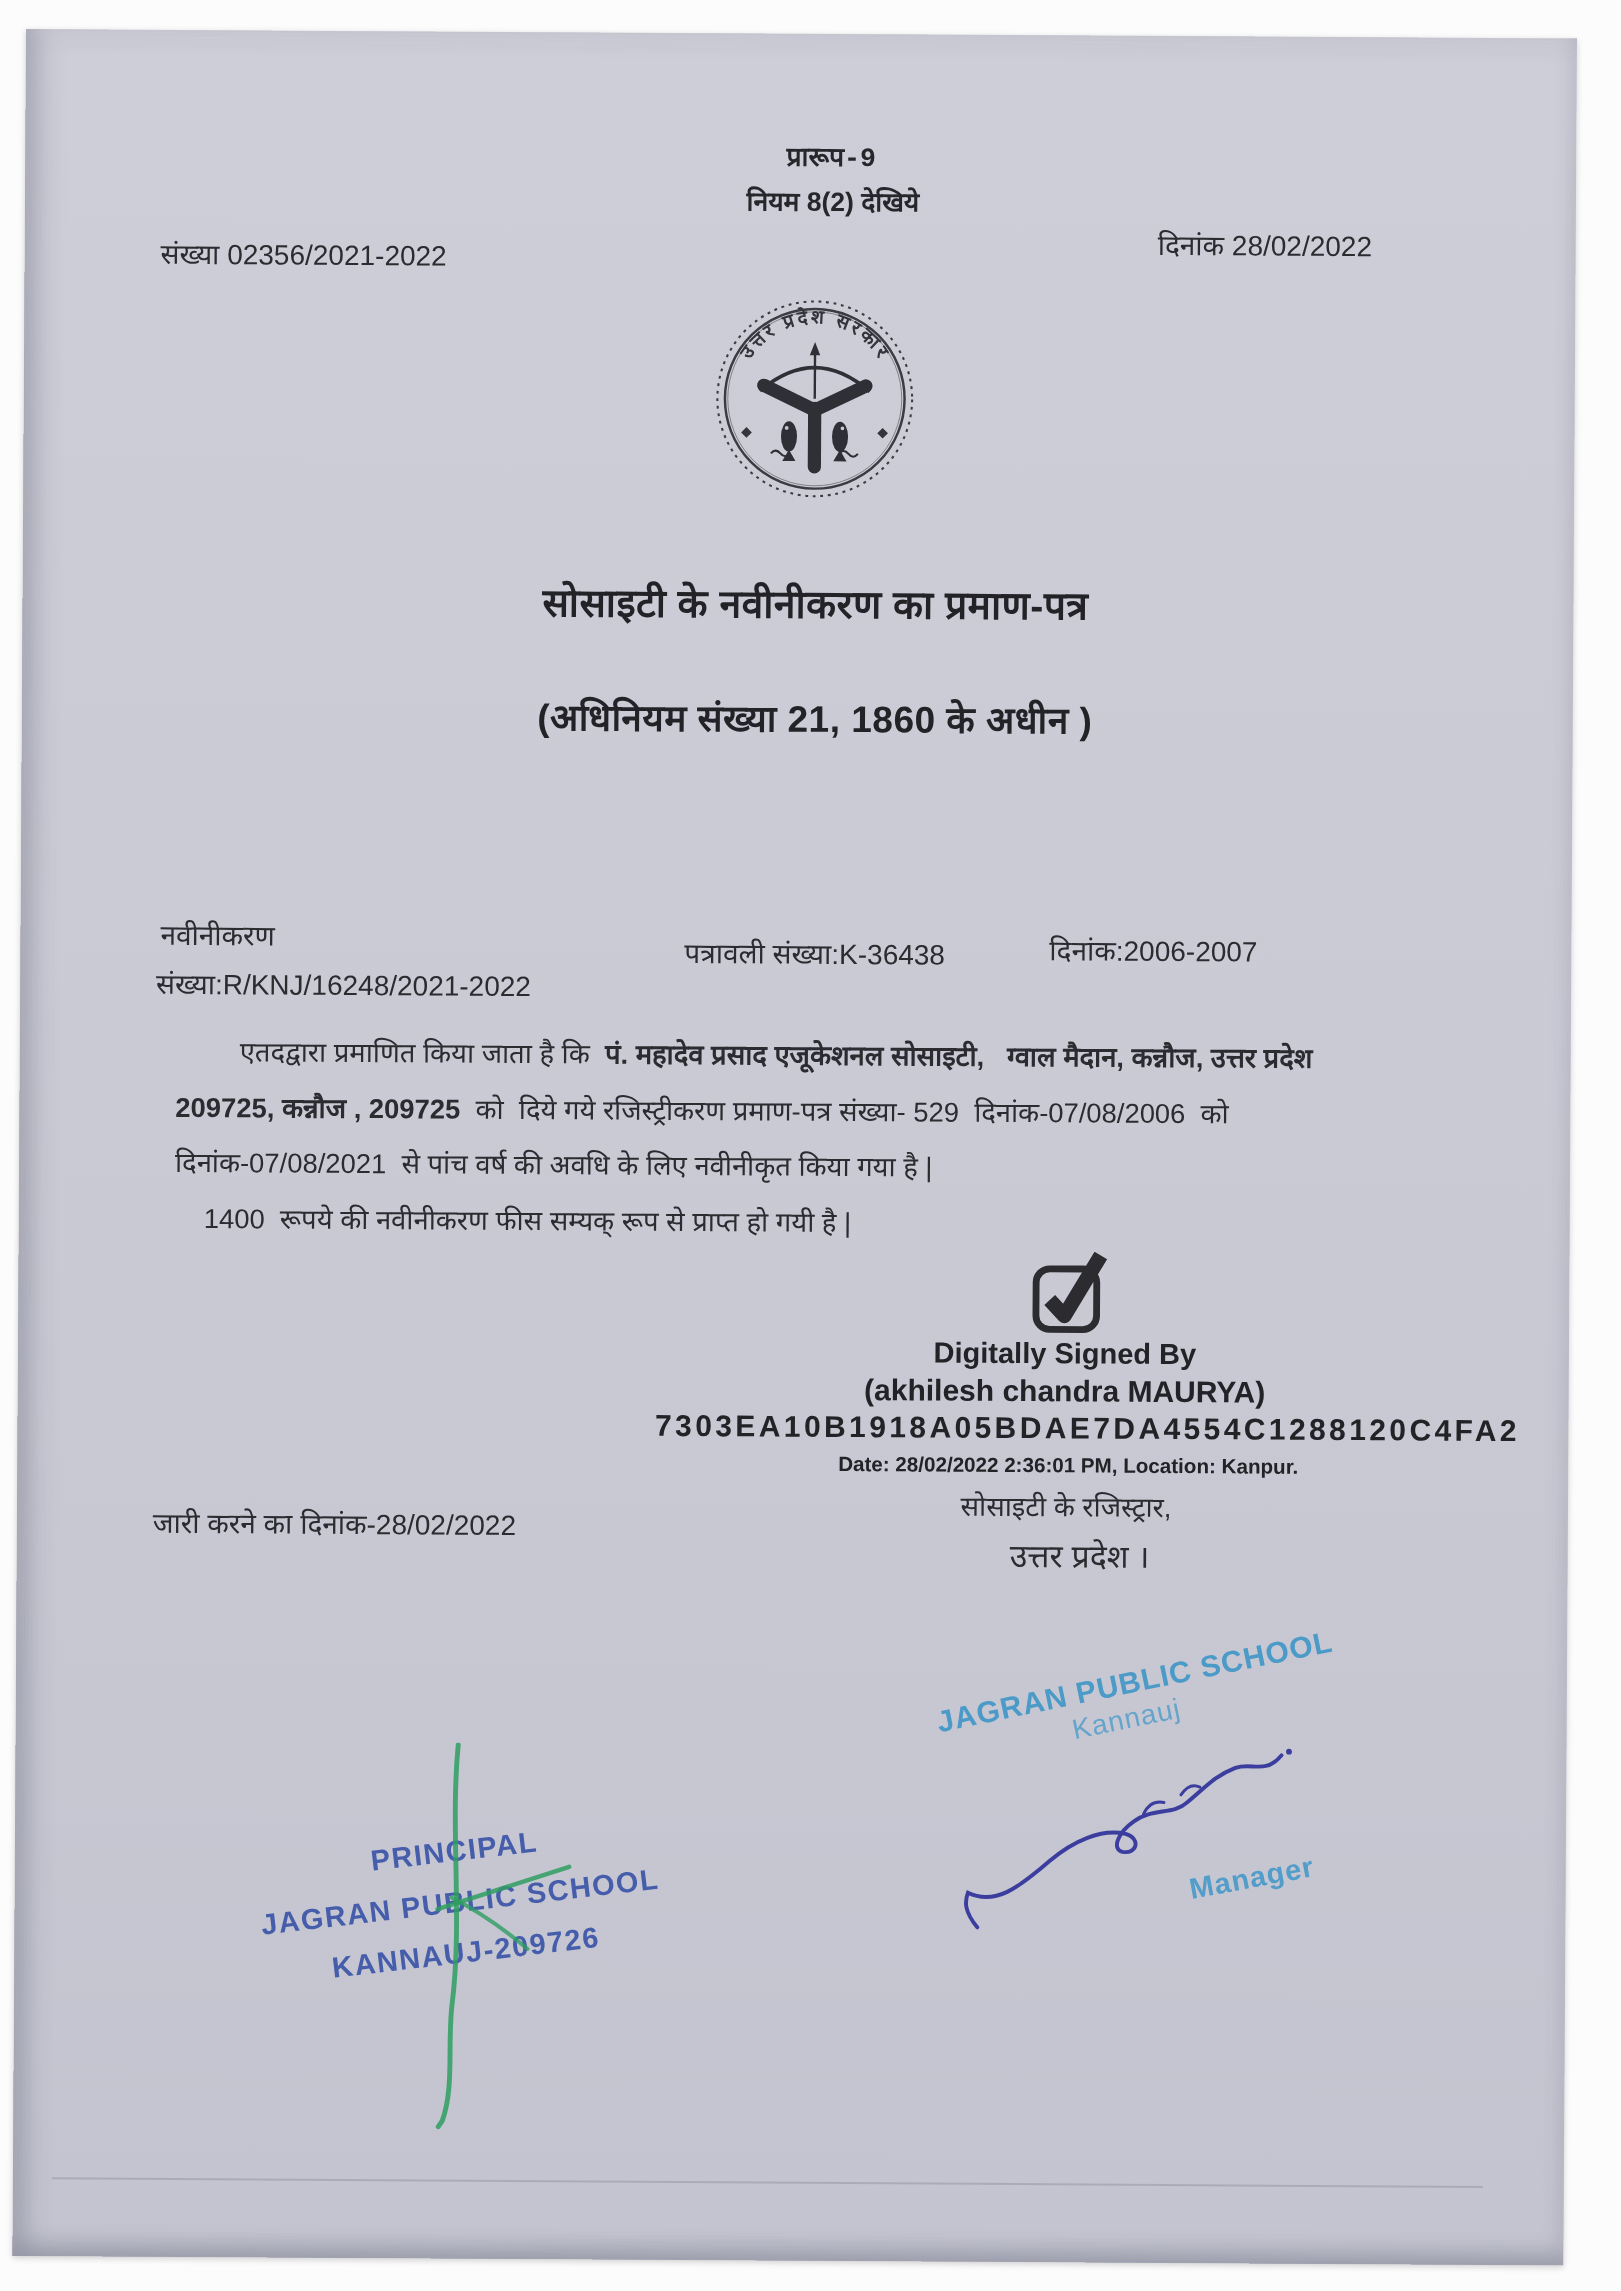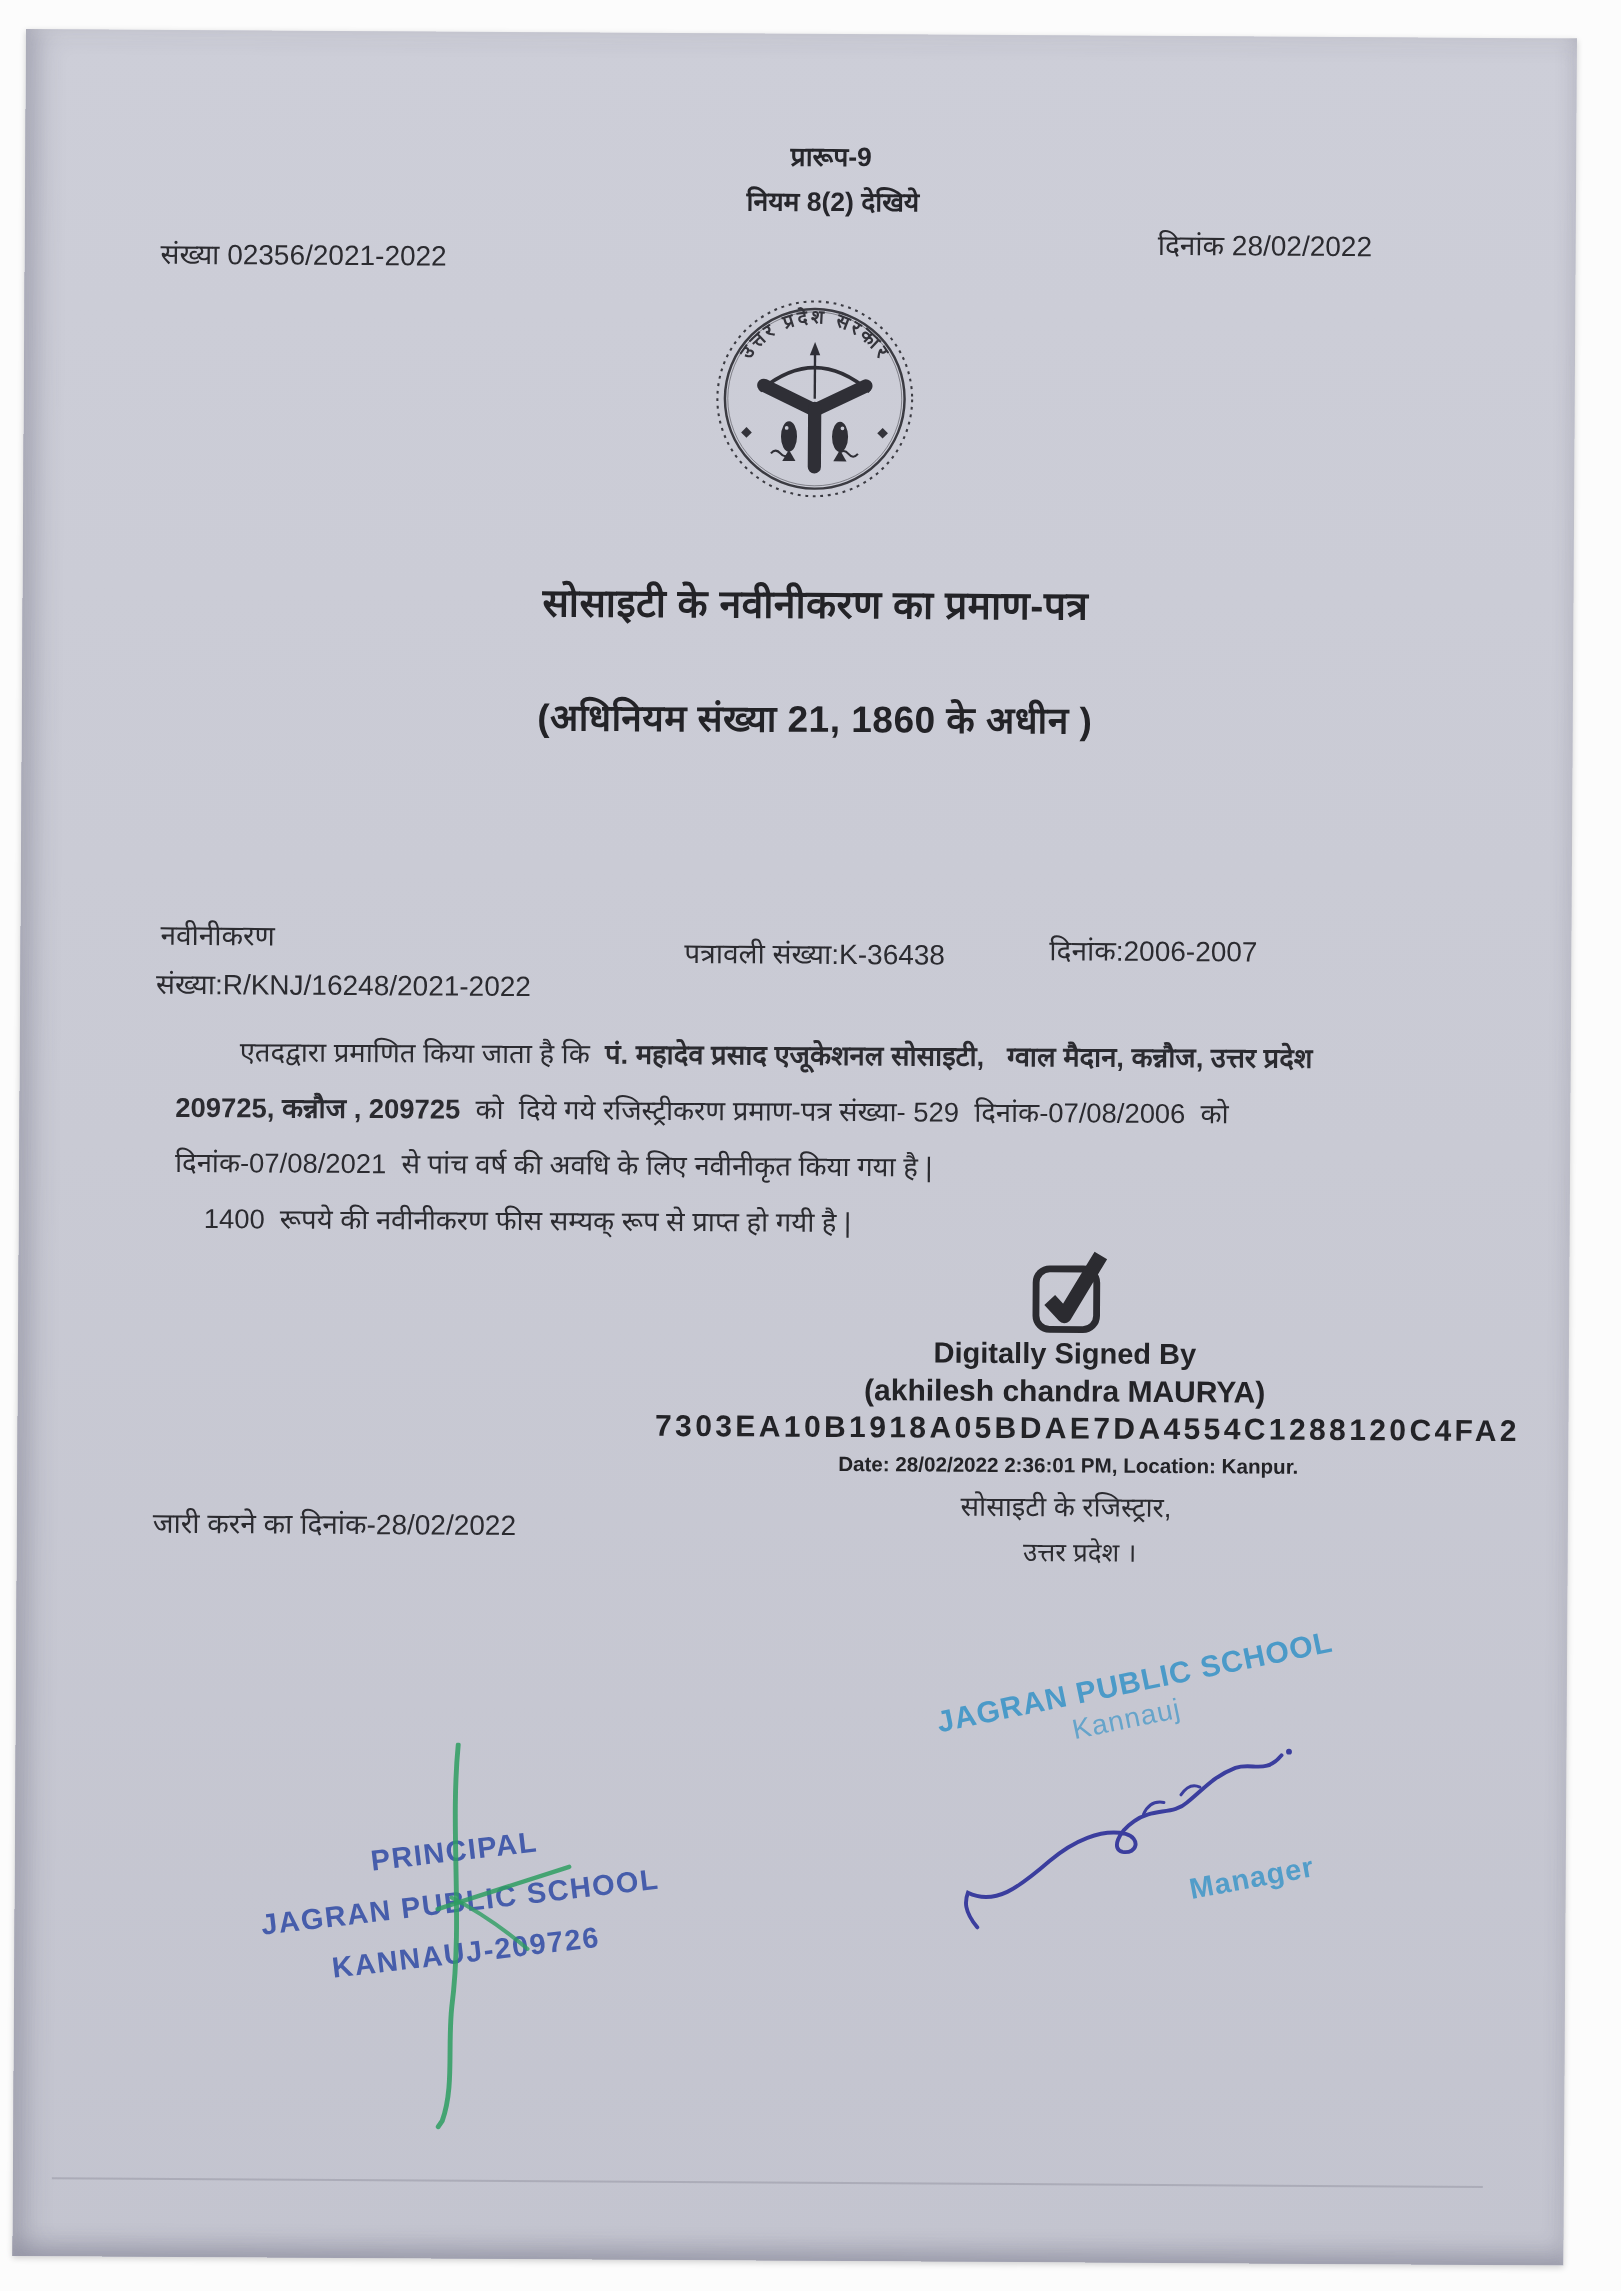--- a/index.html
+++ b/index.html
@@ -29,21 +29,21 @@
   .stamp-blue{color:#3e96c8;font-weight:700;letter-spacing:1px;white-space:pre;text-align:center;}
   .stamp-indigo{color:#3c55a8;font-weight:700;letter-spacing:1.5px;white-space:pre;text-align:center;
     line-height:51px;opacity:.92;}
   .scanline{position:absolute;background:#8f8f9c;opacity:.45;}
 </style>
 </head>
 <body>
 
 <div class="paper">
 
-  <div class="abs ctr hdr" style="left:806px;top:104px;">प्रारूप-9</div>
+  <div class="abs ctr hdr" style="left:806px;top:104px;font-family:Liberation Mono, monospace;">प्रारूप-9</div>
   <div class="abs ctr hdr" style="left:808px;top:149px;">नियम 8(2) देखिये</div>
   <div class="abs meta" style="left:136px;top:204px;">संख्या 02356/2021-2022</div>
   <div class="abs meta" style="left:1133px;top:189px;">दिनांक 28/02/2022</div>
 
   <div class="abs" style="left:687px;top:260px;">
     <svg width="208" height="210" viewBox="0 0 220 220">
       <g fill="none" stroke="#3b3b42">
         <circle cx="110" cy="110" r="103" stroke-width="2.2" stroke-dasharray="3 5"></circle>
         <circle cx="110" cy="110" r="95" stroke-width="2.6"></circle>
         <circle cx="110" cy="110" r="92" stroke-width="1" opacity=".55"></circle>
@@ -96,21 +96,21 @@
       <path d="M 24 58 L 39 74 L 76 12" fill="none" stroke="#2b2b30" stroke-width="15" stroke-linejoin="round"></path>
     </svg>
   </div>
   <div class="abs ctr sig-en b" style="left:1047px;top:1302px;font-size:29px;">Digitally Signed By</div>
   <div class="abs ctr sig-en b" style="left:1047px;top:1339px;font-size:30px;">(akhilesh chandra MAURYA)</div>
   <div class="abs ctr sig-en b" style="left:1070px;top:1376px;font-size:30px;letter-spacing:3.4px;">7303EA10B1918A05BDAE7DA4554C1288120C4FA2</div>
   <div class="abs ctr sig-en b" style="left:1051px;top:1418px;font-size:20.6px;">Date: 28/02/2022 2:36:01 PM, Location: Kanpur.</div>
 
   <div class="abs meta" style="left:136px;top:1473px;">जारी करने का दिनांक-28/02/2022</div>
   <div class="abs ctr meta" style="left:1049px;top:1452px;font-size:27.4px;">सोसाइटी के रजिस्ट्रार,</div>
-  <div class="abs ctr meta" style="left:1063px;top:1498px;font-size:26px;">उत्तर प्रदेश ।</div>
+  <div class="abs ctr meta" style="left:1063px;top:1498px;font-size:32px;">उत्तर प्रदेश ।</div>
 
   <div class="abs" style="left:921px;top:1632px;width:372px;transform:rotate(-12deg);">
     <div class="stamp-blue" style="font-size:30px;opacity:.9;">JAGRAN PUBLIC SCHOOL</div>
     <div class="stamp-blue" style="font-size:28px;opacity:.7;font-weight:400;margin-top:2px;">Kannauj</div>
   </div>
   <div class="abs" style="left:939px;top:1721px;transform:rotate(-6deg);">
     <svg width="353" height="167" viewBox="0 0 360 170">
       <path d="M 16 158 C 4 140 6 130 10 122 C 36 138 62 122 96 98 C 122 80 152 70 176 78 C 191 84 186 100 171 96 C 160 92 168 76 186 66 C 206 54 226 64 242 52 C 260 40 272 28 294 22 C 312 18 324 32 342 14" stroke="#3b3e9e" stroke-width="4" fill="none" stroke-linecap="round"></path>
       <circle cx="350" cy="11" r="3" fill="#3b3e9e"></circle>
       <path d="M 196 60 q 8 -14 22 -10 M 236 44 q 10 -12 20 -6" stroke="#3b3e9e" stroke-width="3" fill="none" stroke-linecap="round"></path>

